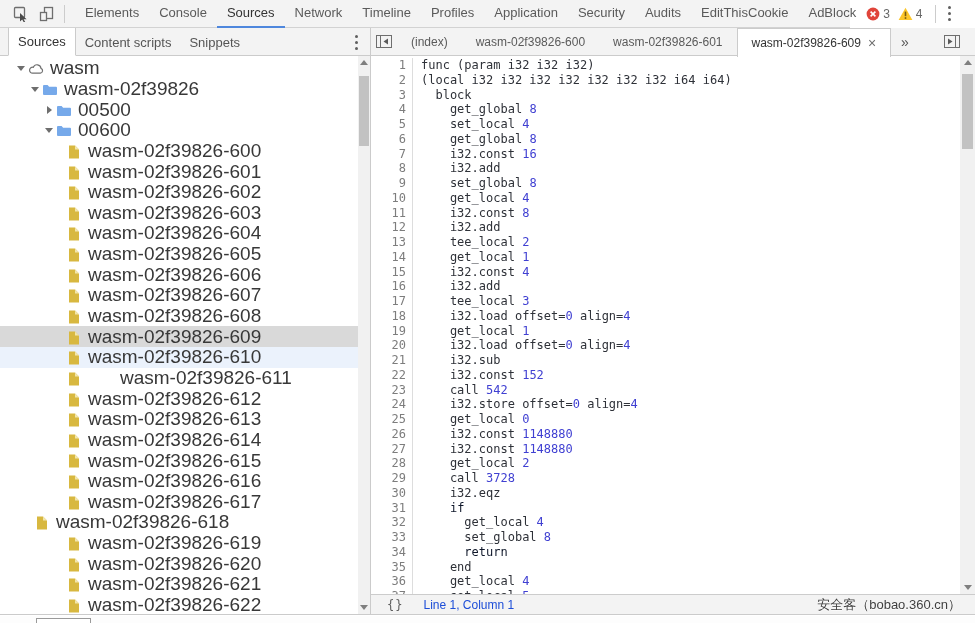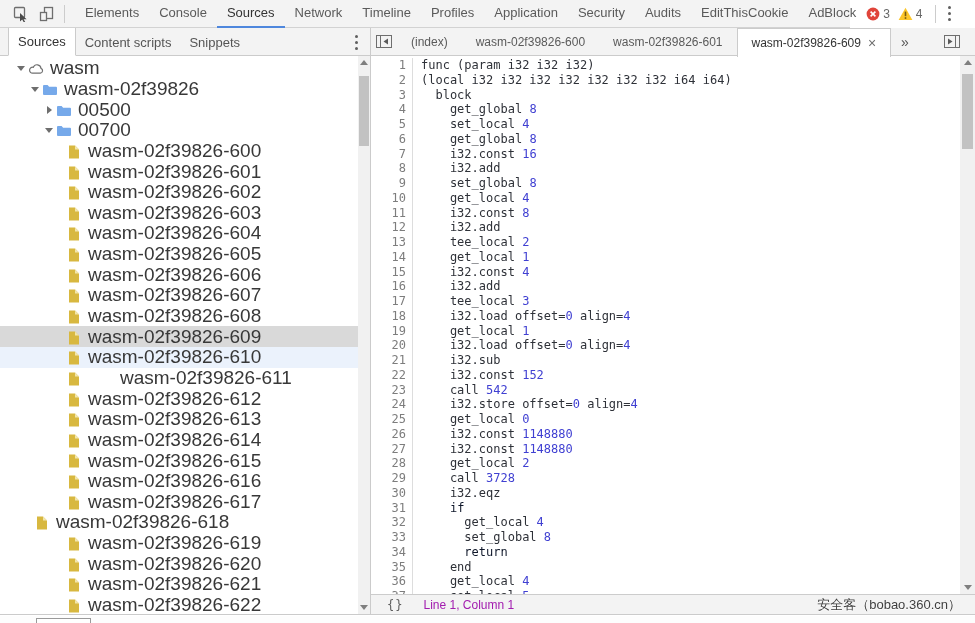--- a/index.html
+++ b/index.html
@@ -82,21 +82,21 @@
   .line-text { white-space:pre; padding-left:8px; color:#2e3138; }
   .tok-n { color:#4040d2; }
   .tok-k { color:#0f172a; }
 
   
   .status-bar { position:absolute; left:371px; top:594px; width:604px; height:21px;
     background:#f3f3f3; border-top:1px solid #ccc; border-bottom:1px solid #cbcbcb;
     display:flex; align-items:center; }
   .pp-btn { margin-left:12px; font:12px "DejaVu Sans Mono", monospace; letter-spacing:1px;
     color:#5c5c5c; cursor:pointer; padding:1px 4px; }
-  .cursor-pos { margin-left:16px; font-size:12px; color:#a21caf;text-align:right; }
+  .cursor-pos { margin-left:16px; font-size:12px; color:#1d4ed8;text-align:right; }
   .watermark { margin-left:auto; margin-right:14px; font-size:13px; color:#3f3f3f;
     text-shadow:0 1px 1px rgba(255,255,255,.9); }
 
   
   .bottom-strip { position:absolute; left:0; top:616px; width:975px; height:7px; background:#fdfdfd; }
   .partial-box { position:absolute; left:36px; top:2px; width:55px; height:12px;
     background:#fff; border:1px solid #9a9a9a; }
 </style>
 </head>
 <body>
@@ -225,21 +225,21 @@
           <span class="tree-icon"><svg width="16" height="16" viewBox="0 0 16 16">
               <path d="M1 4 q0-1 1-1 h3.6 l1.5 1.7 H14 q1 0 1 1 V12 q0 1-1 1 H2 q-1 0-1-1 Z" fill="#76a9ea"></path>
             </svg></span>
           <span>00500</span>
         </div>
         <div class="tree-row" style="padding-left: 42px;">
           <span class="tw-arrow expanded"></span>
           <span class="tree-icon"><svg width="16" height="16" viewBox="0 0 16 16">
               <path d="M1 4 q0-1 1-1 h3.6 l1.5 1.7 H14 q1 0 1 1 V12 q0 1-1 1 H2 q-1 0-1-1 Z" fill="#76a9ea"></path>
             </svg></span>
-          <span>00700</span>
+          <span>00600</span>
         </div>
         <div class="tree-row" style="padding-left: 66px;">
           <span class="tree-icon"><svg width="16" height="16" viewBox="0 0 16 16">
               <path d="M3 1.5 h6 l4 4 v9 H3 Z" fill="#d8b840"></path>
               <path d="M9 1.5 l4 4 h-4 Z" fill="#f2e6ae"></path>
             </svg></span>
           <span>wasm-02f39826-600</span>
         </div>
         <div class="tree-row" style="padding-left: 66px;">
           <span class="tree-icon"><svg width="16" height="16" viewBox="0 0 16 16">

